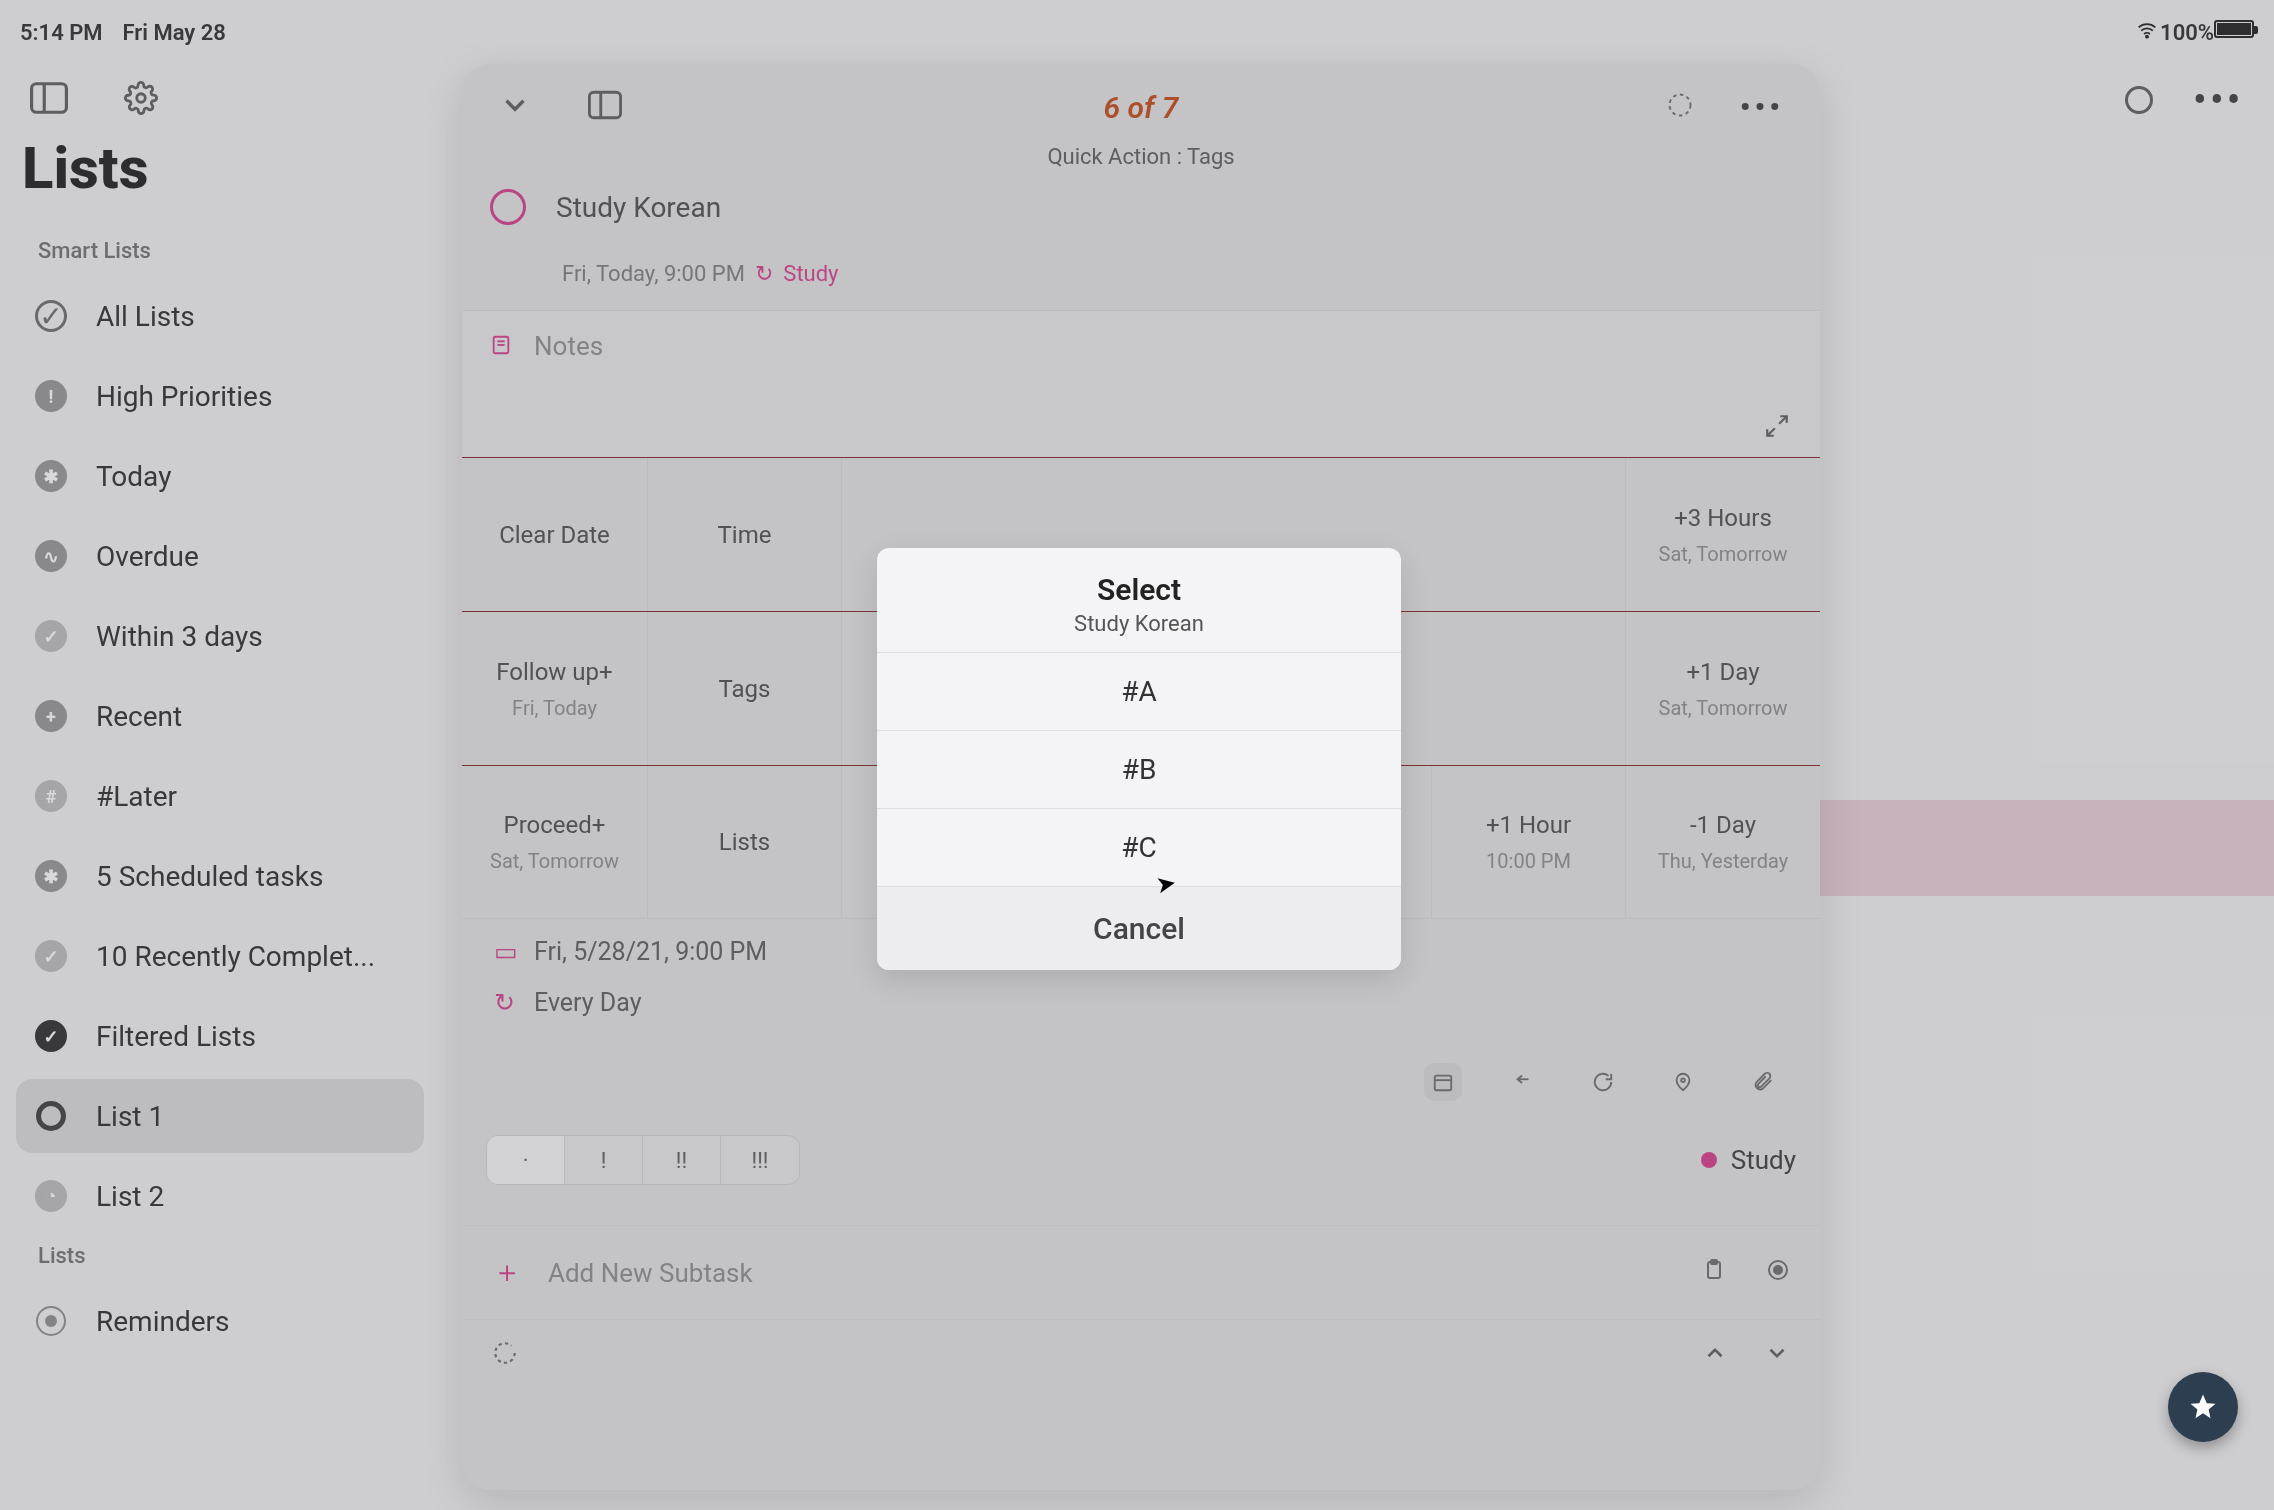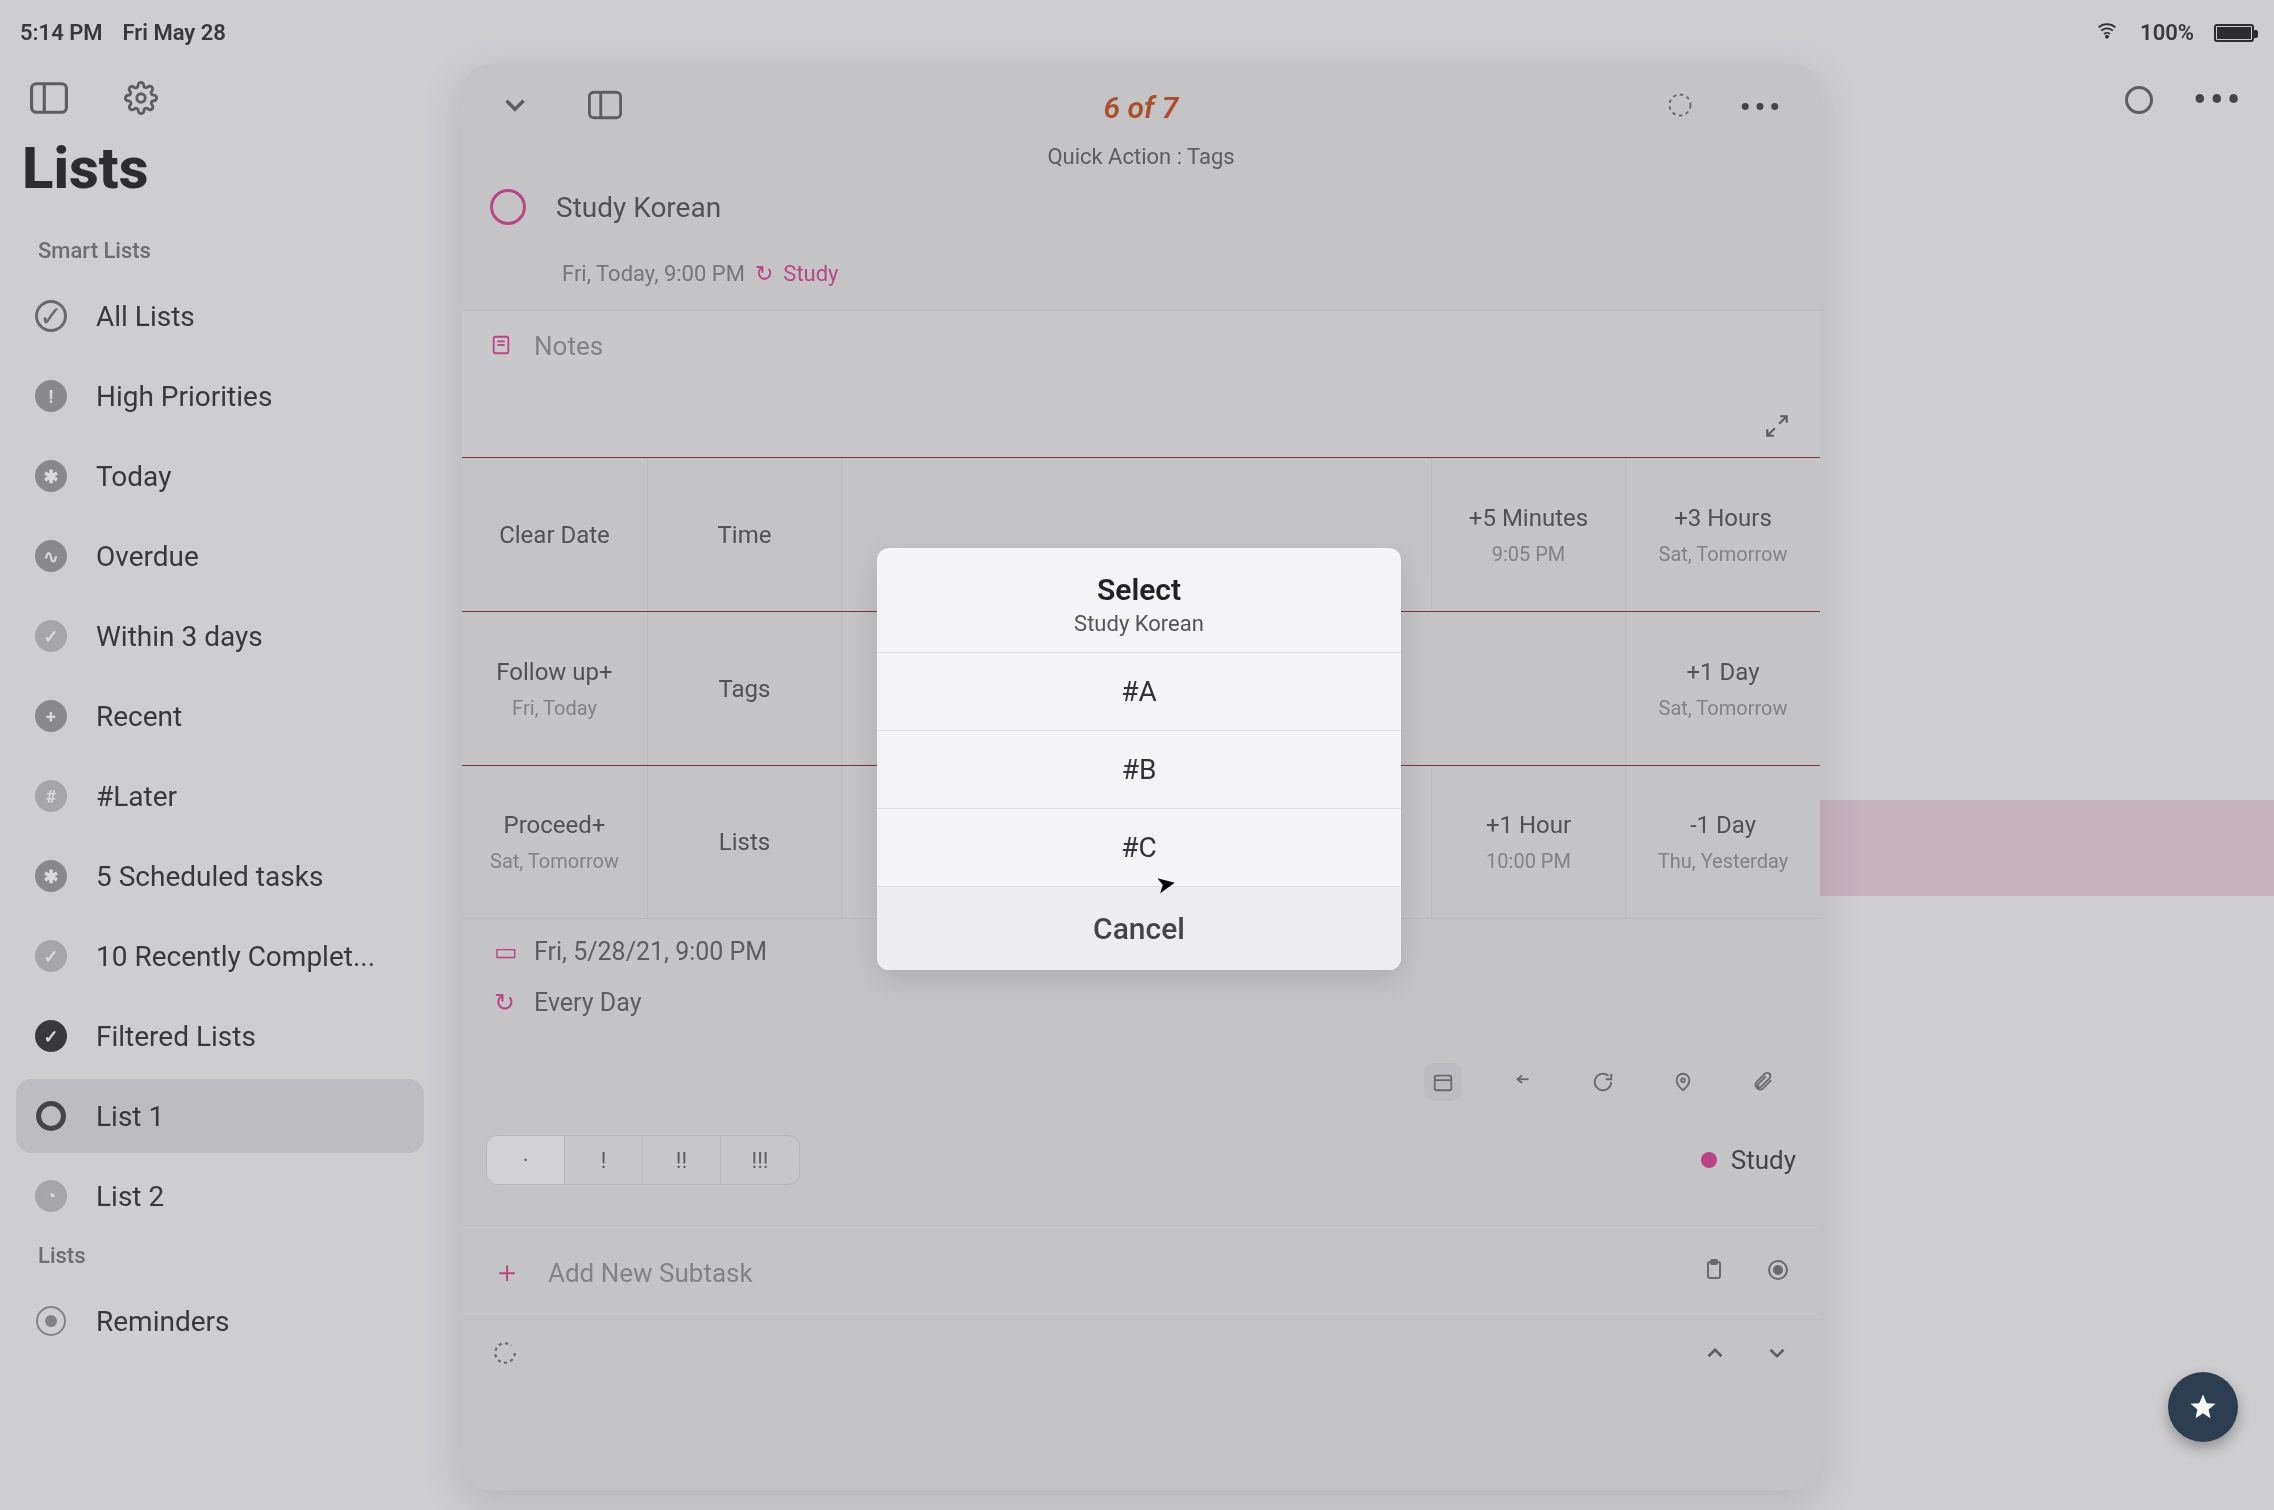--- a/index.html
+++ b/index.html
@@ -1,21 +1,21 @@
 <!DOCTYPE html>
 <html><head>
 <meta charset="utf-8">
 <style>
   * { box-sizing: border-box; margin: 0; padding: 0; font-family: -apple-system, BlinkMacSystemFont, "Segoe UI", Roboto, Helvetica, Arial, sans-serif; }
   html, body { width: 2274px; height: 1510px; overflow: hidden; }
   body { background: #f0f0f2; position: relative; }
 
   
   .status-bar { display: flex; align-items: center; padding: 20px 20px; font-size: 22px; font-weight: 600; color: #222; }
-  .status-bar .status-right { margin-left: auto; display: flex; align-items: center; gap: 20px; }
+  .status-bar .status-right { margin-left: auto; display: flex; align-items: flex-start; gap: 0; }
   .status-bar .wifi { font-size: 22px; }
   .battery-icon { width: 40px; height: 18px; border: 2px solid #111; border-radius: 3px; position: relative; }
   .battery-icon::after { content: ""; position: absolute; right: -6px; top: 4px; width: 4px; height: 8px; background: #111; border-radius: 0 2px 2px 0; }
   .battery-fill { position: absolute; left: 1px; top: 1px; bottom: 1px; width: 95%; background: #111; }
 
   
   .app-toolbar { display: flex; align-items: center; padding: 16px 30px; gap: 56px; }
   .app-toolbar .tb-icon { color: #555; }
   .tb-right { margin-left: auto; display: flex; align-items: center; gap: 40px; }
   .big-circle { width: 28px; height: 28px; border: 3px solid #555; border-radius: 50%; }
@@ -290,24 +290,20 @@
   </div>
 
   <div class="gs-row">
     <div class="gs-cell gs-cell-wide1">
         <span>Clear Date</span>
       </div>
     <div class="gs-cell gs-cell-wide2">
         <span>Time</span>
       </div>
     <div class="gs-gap"></div>
-    <div class="gs-cell gs-cell-wide2">
-        <span>+5 Minutes</span>
-        <span class="sub">9:05 PM</span>
-      </div>
     <div class="gs-cell gs-cell-wide2" style="border-right:none">
         <span>+3 Hours</span>
         <span class="sub">Sat, Tomorrow</span>
       </div>
   </div>
   <div class="gs-row">
     <div class="gs-cell gs-cell-wide1">
         <span>Follow up+</span>
         <span class="sub">Fri, Today</span>
       </div>

